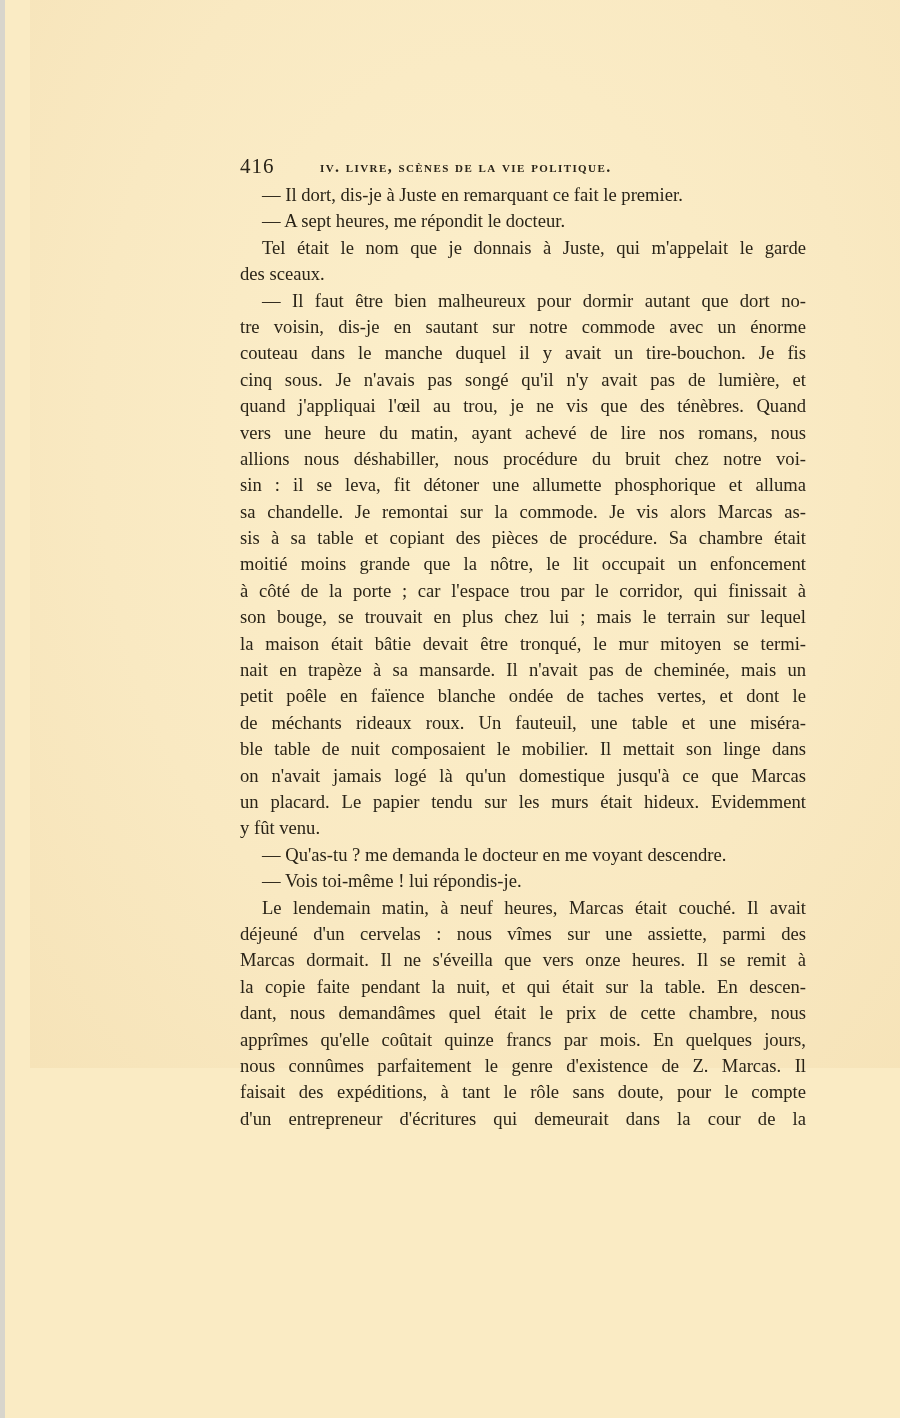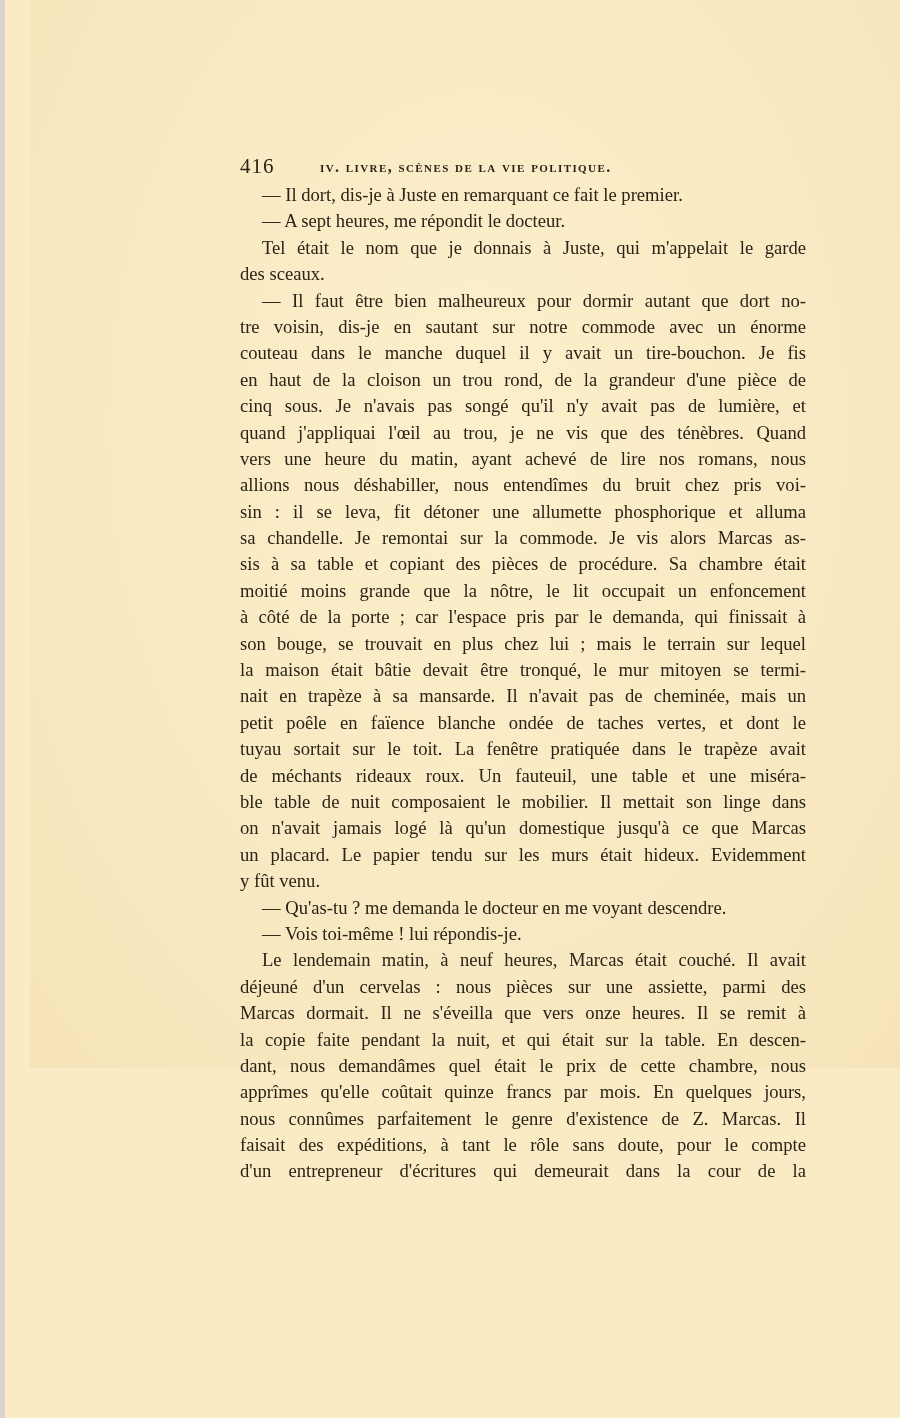--- a/index.html
+++ b/index.html
@@ -91,50 +91,48 @@
           <div class="line indent last">— A sept heures, me répondit le docteur.</div>
         </div>
         <div>
           <div class="line indent">Tel était le nom que je donnais à Juste, qui m'appelait le garde</div>
           <div class="line last">des sceaux.</div>
         </div>
         <div>
           <div class="line indent">— Il faut être bien malheureux pour dormir autant que dort no-</div>
           <div class="line">tre voisin, dis-je en sautant sur notre commode avec un énorme</div>
           <div class="line">couteau dans le manche duquel il y avait un tire-bouchon. Je fis</div>
-          <div class="line">en haut de la cloison un trou rond, de la grandeur d'une pièce de</div>
           <div class="line">cinq sous. Je n'avais pas songé qu'il n'y avait pas de lumière, et</div>
           <div class="line">quand j'appliquai l'œil au trou, je ne vis que des ténèbres. Quand</div>
           <div class="line">vers une heure du matin, ayant achevé de lire nos romans, nous</div>
-          <div class="line">allions nous déshabiller, nous entendîmes du bruit chez pris voi-</div>
+          <div class="line">allions nous déshabiller, nous procédure du bruit chez notre voi-</div>
           <div class="line">sin : il se leva, fit détoner une allumette phosphorique et alluma</div>
           <div class="line">sa chandelle. Je remontai sur la commode. Je vis alors Marcas as-</div>
           <div class="line">sis à sa table et copiant des pièces de procédure. Sa chambre était</div>
           <div class="line">moitié moins grande que la nôtre, le lit occupait un enfoncement</div>
-          <div class="line">à côté de la porte ; car l'espace pris par le demanda, qui finissait à</div>
+          <div class="line">à côté de la porte ; car l'espace trou par le corridor, qui finissait à</div>
           <div class="line">son bouge, se trouvait en plus chez lui ; mais le terrain sur lequel</div>
           <div class="line">la maison était bâtie devait être tronqué, le mur mitoyen se termi-</div>
           <div class="line">nait en trapèze à sa mansarde. Il n'avait pas de cheminée, mais un</div>
           <div class="line">petit poêle en faïence blanche ondée de taches vertes, et dont le</div>
-          <div class="line">tuyau sortait sur le toit. La fenêtre pratiquée dans le trapèze avait</div>
           <div class="line">de méchants rideaux roux. Un fauteuil, une table et une miséra-</div>
           <div class="line">ble table de nuit composaient le mobilier. Il mettait son linge dans</div>
           <div class="line">on n'avait jamais logé là qu'un domestique jusqu'à ce que Marcas</div>
           <div class="line">un placard. Le papier tendu sur les murs était hideux. Evidemment</div>
           <div class="line last">y fût venu.</div>
         </div>
         <div>
           <div class="line indent last">— Qu'as-tu ? me demanda le docteur en me voyant descendre.</div>
         </div>
         <div>
           <div class="line indent last">— Vois toi-même ! lui répondis-je.</div>
         </div>
         <div>
           <div class="line indent">Le lendemain matin, à neuf heures, Marcas était couché. Il avait</div>
-          <div class="line">déjeuné d'un cervelas : nous pièces sur une assiette, parmi des</div>
+          <div class="line">déjeuné d'un cervelas : nous vîmes sur une assiette, parmi des</div>
           <div class="line">Marcas dormait. Il ne s'éveilla que vers onze heures. Il se remit à</div>
           <div class="line">la copie faite pendant la nuit, et qui était sur la table. En descen-</div>
           <div class="line">dant, nous demandâmes quel était le prix de cette chambre, nous</div>
           <div class="line">apprîmes qu'elle coûtait quinze francs par mois. En quelques jours,</div>
           <div class="line">nous connûmes parfaitement le genre d'existence de Z. Marcas. Il</div>
           <div class="line">faisait des expéditions, à tant le rôle sans doute, pour le compte</div>
           <div class="line">d'un entrepreneur d'écritures qui demeurait dans la cour de la</div>
         </div>
       </div>
   </div>

